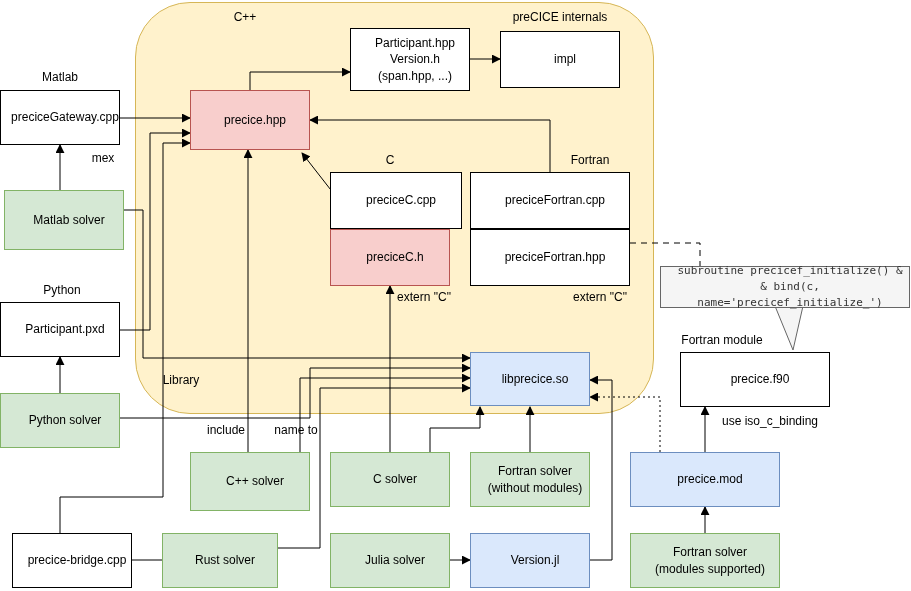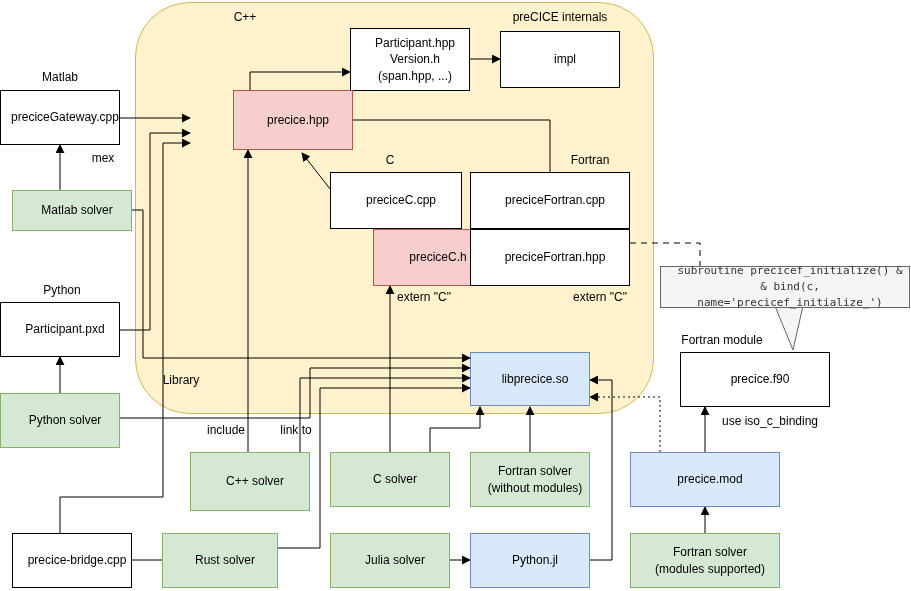--- a/index.html
+++ b/index.html
@@ -13,21 +13,21 @@
     background:#fff2cc; border:1px solid #d6b656; border-radius:55px;
     box-sizing:border-box;
   }
   svg.edges { position:absolute; left:0; top:0; }
   .node {
     position:absolute; box-sizing:border-box;
     border:1px solid #000; background:#fff;
     display:flex; align-items:center; justify-content:center;
     text-align:center; white-space:pre-line; line-height:1.35; font-size:12px;padding-left:10px;
   }
-  .node.pink  { background:#f8cecc; border-color:#b85450;margin-left:43px; }
+  .node.pink  { background:#f8cecc; border-color:#b85450; }
   .node.green { background:#d5e8d4; border-color:#82b366; }
   .node.blue  { background:#dae8fc; border-color:#6c8ebf; }
   .node.gray  {
     background:#f5f5f5; border-color:#666666; color:#333;
     font-family:"DejaVu Sans Mono", monospace; font-size:11px; line-height:1.45;
   }
   .flabel {
     position:absolute; transform:translateX(-50%);
     white-space:nowrap; font-size:12px;
   }
@@ -76,50 +76,50 @@
   <div class="flabel" style="left:560px;top:10px">preCICE internals</div>
   <div class="flabel" style="left:60px;top:70px">Matlab</div>
   <div class="flabel" style="left:103px;top:151px">mex</div>
   <div class="flabel" style="left:62px;top:283px">Python</div>
   <div class="flabel" style="left:390px;top:153px">C</div>
   <div class="flabel" style="left:590px;top:153px">Fortran</div>
   <div class="flabel" style="left:424px;top:290px">extern "C"</div>
   <div class="flabel" style="left:600px;top:290px">extern "C"</div>
   <div class="flabel" style="left:181px;top:373px">Library</div>
   <div class="flabel" style="left:226px;top:423px">include</div>
-  <div class="flabel" style="left:296px;top:423px">link to</div>
+  <div class="flabel" style="left:296px;top:423px">name to</div>
   <div class="flabel" style="left:722px;top:333px">Fortran module</div>
   <div class="flabel" style="left:770px;top:414px">use iso_c_binding</div>
 
   <div class="node" style="left:350px;top:28px;width:120px;height:63px">Participant.hpp
 Version.h
 (span.hpp, ...)</div>
   <div class="node" style="left:500px;top:31px;width:120px;height:57px">impl</div>
   <div class="node pink" style="left:190px;top:90px;width:120px;height:60px">precice.hpp</div>
   <div class="node" style="left:330px;top:172px;width:132px;height:57px">preciceC.cpp</div>
   <div class="node pink" style="left:330px;top:229px;width:120px;height:57px">preciceC.h</div>
   <div class="node" style="left:470px;top:172px;width:160px;height:57px">preciceFortran.cpp</div>
   <div class="node" style="left:470px;top:229px;width:160px;height:57px">preciceFortran.hpp</div>
   <div class="node blue" style="left:470px;top:352px;width:120px;height:54px">libprecice.so</div>
 
   <div class="node" style="left:0px;top:90px;width:120px;height:55px">preciceGateway.cpp</div>
-  <div class="node green" style="left:12px;top:190px;width:120px;height:41px">Matlab solver</div>
+  <div class="node green" style="left:4px;top:190px;width:120px;height:60px">Matlab solver</div>
   <div class="node" style="left:0px;top:302px;width:120px;height:55px">Participant.pxd</div>
   <div class="node green" style="left:0px;top:393px;width:120px;height:55px">Python solver</div>
   <div class="node" style="left:12px;top:533px;width:120px;height:55px">precice-bridge.cpp</div>
 
   <div class="node green" style="left:190px;top:452px;width:120px;height:59px">C++ solver</div>
   <div class="node green" style="left:330px;top:452px;width:120px;height:55px">C solver</div>
   <div class="node green" style="left:470px;top:452px;width:120px;height:55px">Fortran solver
 (without modules)</div>
   <div class="node blue" style="left:630px;top:452px;width:150px;height:55px">precice.mod</div>
 
   <div class="node green" style="left:162px;top:533px;width:116px;height:55px">Rust solver</div>
   <div class="node green" style="left:330px;top:533px;width:120px;height:55px">Julia solver</div>
-  <div class="node blue" style="left:470px;top:533px;width:120px;height:55px">Python.jl</div>
+  <div class="node blue" style="left:470px;top:533px;width:120px;height:55px">Version.jl</div>
   <div class="node green" style="left:630px;top:533px;width:150px;height:55px">Fortran solver
 (modules supported)</div>
 
   <div class="node" style="left:680px;top:352px;width:150px;height:55px">precice.f90</div>
   <div class="node gray" style="left:660px;top:266px;width:250px;height:42px">subroutine precicef_initialize() &amp;
 &amp;  bind(c, name='precicef_initialize_')</div>
 
 </div>
 
 </body></html>

